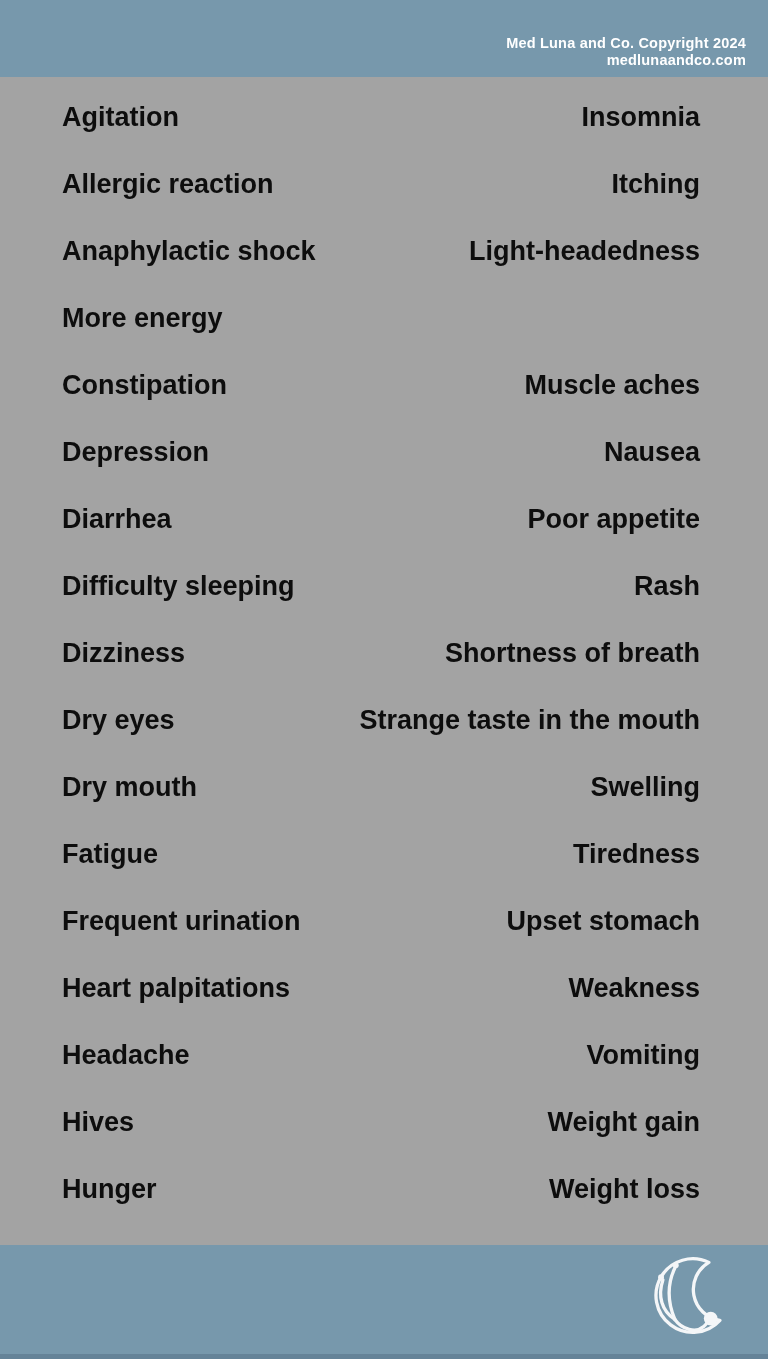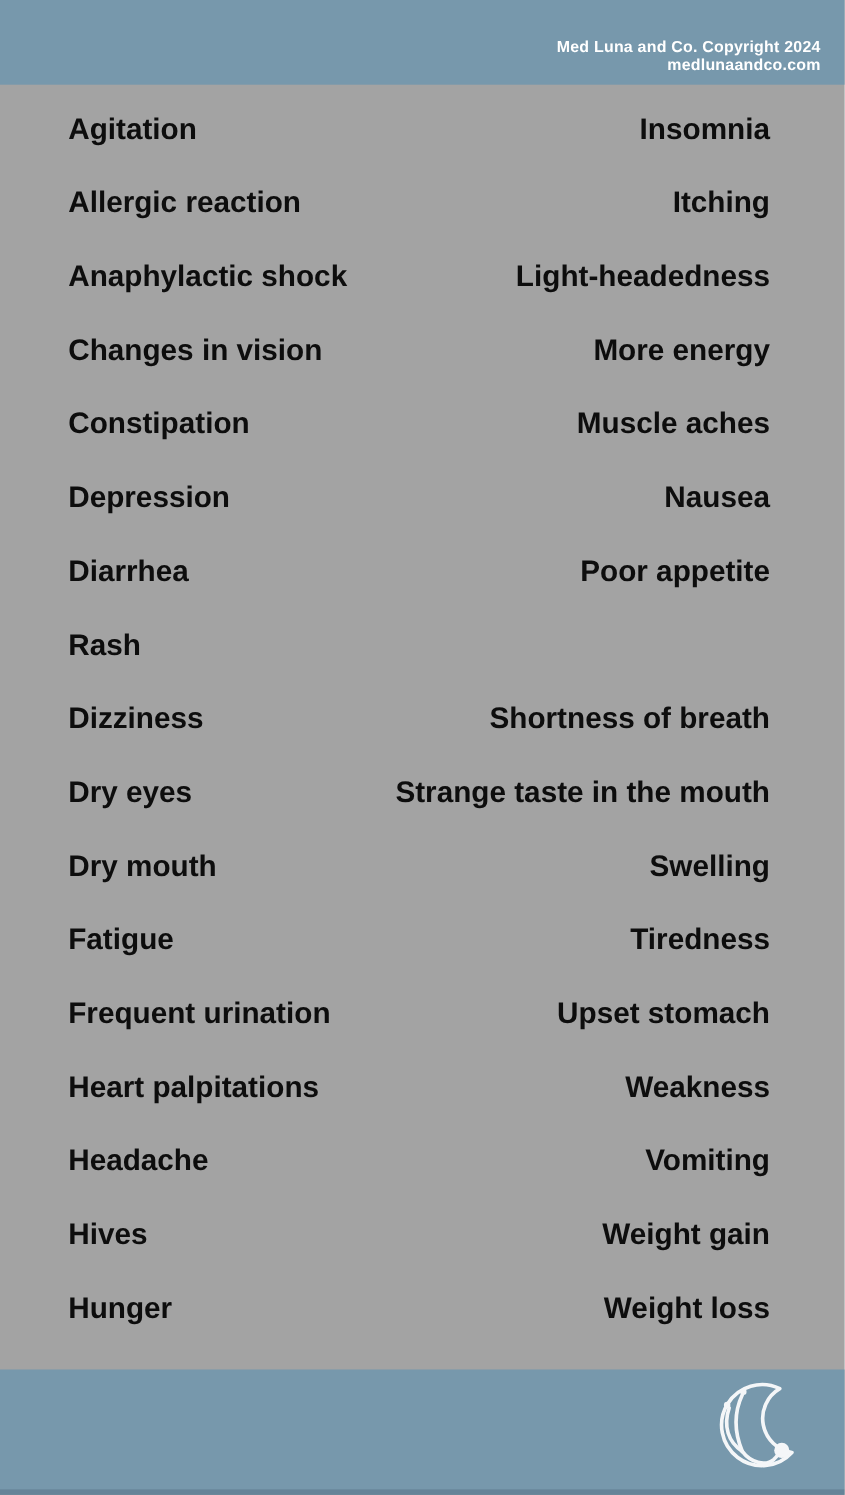--- a/index.html
+++ b/index.html
@@ -119,36 +119,36 @@
       </div>
       <div class="row">
         <span class="cell left">Allergic reaction</span>
         <span class="cell right">Itching</span>
       </div>
       <div class="row">
         <span class="cell left">Anaphylactic shock</span>
         <span class="cell right">Light-headedness</span>
       </div>
       <div class="row">
-        <span class="cell left">Changes in vision</span>
         <span class="cell right">More energy</span>
       </div>
       <div class="row">
         <span class="cell left">Constipation</span>
         <span class="cell right">Muscle aches</span>
       </div>
       <div class="row">
         <span class="cell left">Depression</span>
         <span class="cell right">Nausea</span>
       </div>
       <div class="row">
         <span class="cell left">Diarrhea</span>
         <span class="cell right">Poor appetite</span>
       </div>
       <div class="row">
+        <span class="cell left">Difficulty sleeping</span>
         <span class="cell right">Rash</span>
       </div>
       <div class="row">
         <span class="cell left">Dizziness</span>
         <span class="cell right">Shortness of breath</span>
       </div>
       <div class="row">
         <span class="cell left">Dry eyes</span>
         <span class="cell right">Strange taste in the mouth</span>
       </div>

